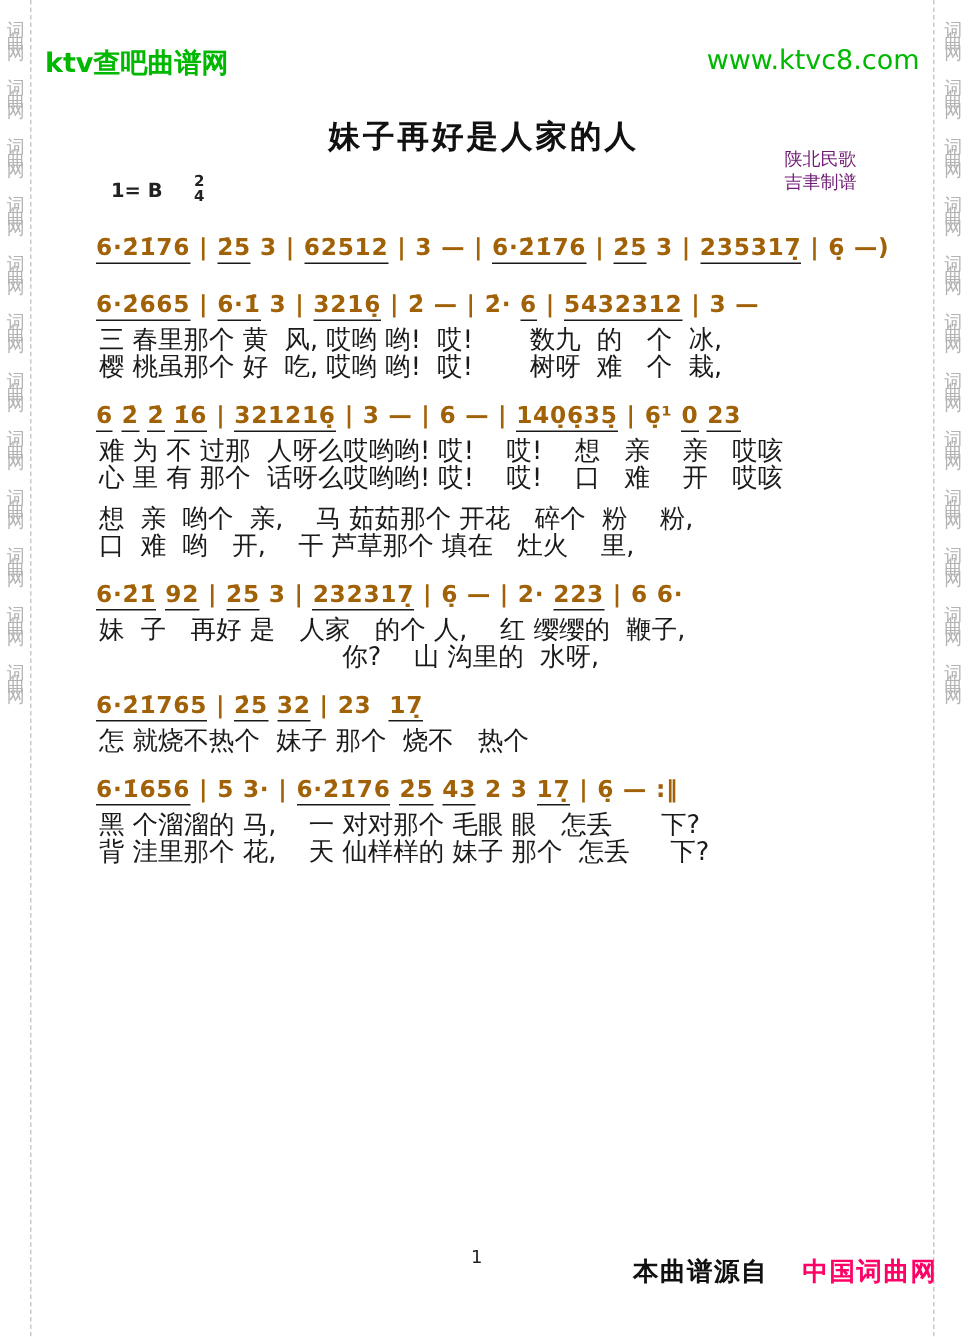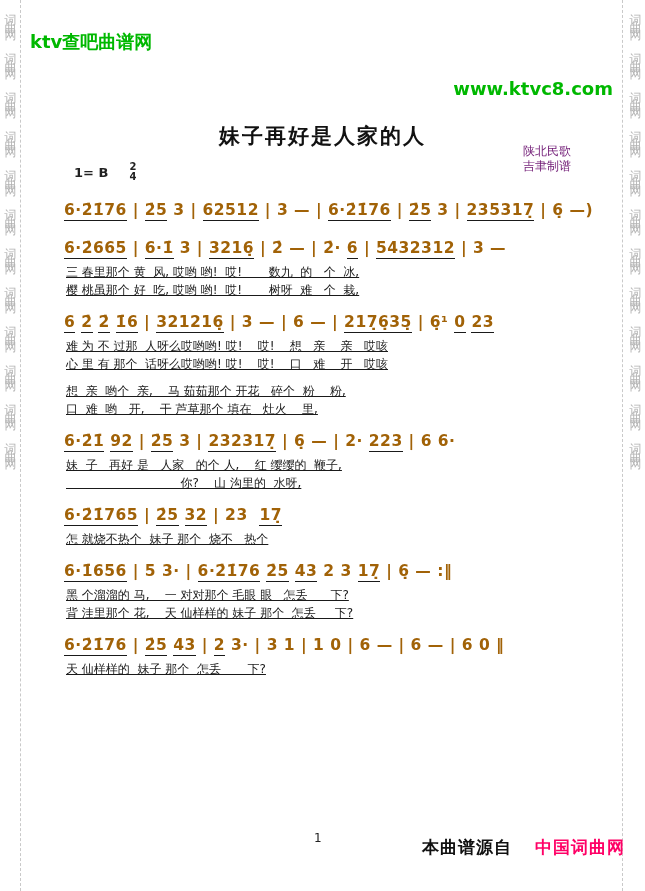--- a/index.html
+++ b/index.html
@@ -32,21 +32,21 @@
   .dash-line.left { left:20px; }
   .dash-line.right { right:22px; }
 
   .content { position:absolute; left:28px; right:28px; top:0; }
 
   .site-header {
     display:flex; justify-content:space-between;
     margin:30px 4px 0 2px;
     font-size:18px; font-weight:bold; color:#00b800;
   }
-  .site-header .url { font-weight:700;margin-top:48px; }
+  .site-header .url { font-weight:400; }
 
   .song-title {
     text-align:center; margin-top:23px;
     font-size:21px; font-weight:bold; color:#111;
     letter-spacing:2px;
   }
 
   .meta-row { position:relative; height:36px; }
   .key-sig {
     position:absolute; left:46px; top:12px;
@@ -61,22 +61,22 @@
   }
 
   .score { margin:10px 0 0 36px; }
   .system { margin-bottom:9px; }
   .notation {
     font-size:15.5px; font-weight:600; color:#a16207;
     letter-spacing:0.5px; white-space:pre; line-height:29px;
   }
   .notation .und { border-bottom:1.5px solid #1a1a1a; padding-bottom:1px; }
   .lyric {
-    font-size:12px; color:#1a1a1a; white-space:pre;
-    line-height:18px; margin-left:2px;text-decoration:underline;
+    font-size:17px; color:#1a1a1a; white-space:pre;
+    line-height:18px; margin-left:2px;
   }
 
   .page-num {
     position:absolute; left:314px; top:831px;
     font-size:12px; color:#222;
   }
   .source-line {
     position:absolute; right:20px; top:836px;
     font-size:17px; font-weight:bold; letter-spacing:1px;
   }
@@ -149,21 +149,21 @@
         <div class="notation"><span class="und">6·2̇1̇76</span><span> | </span><span class="und">2̇5</span><span> 3 | </span><span class="und">62512</span><span> | 3 — | </span><span class="und">6·2̇1̇76</span><span> | </span><span class="und">2̇5</span><span> 3 | </span><span class="und">235317̣</span><span> | 6̣ —)</span></div>
       </div>
 
       <div class="system">
         <div class="notation"><span class="und">6·2̇665</span><span> | </span><span class="und">6·1̇</span><span> 3 | </span><span class="und">3216̣</span><span> | 2̇ — | 2̇· </span><span class="und">6</span><span> | </span><span class="und">5432312</span><span> | 3 —</span></div>
         <div class="lyric">三 春里那个 黄  风, 哎哟 哟!  哎!       数九  的   个  冰,</div>
         <div class="lyric">樱 桃虽那个 好  吃, 哎哟 哟!  哎!       树呀  难   个  栽,</div>
       </div>
 
       <div class="system">
-        <div class="notation"><span class="und">6</span><span> </span><span class="und">2̇</span><span> </span><span class="und">2̇</span><span> </span><span class="und">1̇6</span><span> | </span><span class="und">321216̣</span><span> | 3 — | 6 — | </span><span class="und">217̣6̣35̣</span><span> | 6̣¹ </span><span class="und">0</span><span> </span><span class="und">23</span></div>
+        <div class="notation"><span class="und">6</span><span> </span><span class="und">2̇</span><span> </span><span class="und">2̇</span><span> </span><span class="und">1̇6</span><span> | </span><span class="und">321216̣</span><span> | 3 — | 6 — | </span><span class="und">140̣6̣35̣</span><span> | 6̣¹ </span><span class="und">0</span><span> </span><span class="und">23</span></div>
         <div class="lyric">难 为 不 过那  人呀么哎哟哟! 哎!    哎!    想   亲    亲   哎咳</div>
         <div class="lyric">心 里 有 那个  话呀么哎哟哟! 哎!    哎!    口   难    开   哎咳</div>
       </div>
 
       <div class="system">
         <div class="lyric">想  亲  哟个  亲,    马 茹茹那个 开花   碎个  粉    粉,</div>
         <div class="lyric">口  难  哟   开,    干 芦草那个 填在   灶火    里,</div>
       </div>
 
       <div class="system">
@@ -176,24 +176,20 @@
         <div class="notation"><span class="und">6·2̇1̇765</span><span> | </span><span class="und">2̇5</span><span> </span><span class="und">32</span><span> | 23  </span><span class="und">17̣</span></div>
         <div class="lyric">怎 就烧不热个  妹子 那个  烧不   热个</div>
       </div>
 
       <div class="system">
         <div class="notation"><span class="und">6·1̇656</span><span> | 5 3· | </span><span class="und">6·2̇1̇76</span><span> </span><span class="und">2̇5</span><span> </span><span class="und">43</span><span> 2 3 </span><span class="und">17̣</span><span> | 6̣ — :‖</span></div>
         <div class="lyric">黑 个溜溜的 马,    一 对对那个 毛眼 眼   怎丢      下?</div>
         <div class="lyric">背 洼里那个 花,    天 仙样样的 妹子 那个  怎丢     下?</div>
       </div>
 
-      <div class="system">
-        <div class="notation"><span class="und">6·2̇1̇76</span><span> | </span><span class="und">2̇5</span><span> </span><span class="und">43</span><span> | </span><span class="und">2</span><span> 3· | 3 1 | 1 0 | 6 — | 6 — | 6 0 ‖</span></div>
-        <div class="lyric">天 仙样样的  妹子 那个  怎丢       下?</div>
-      </div>
 
     </div>
   </div>
 
   <div class="page-num">1</div>
 
   <div class="source-line">
     <span class="prefix">本曲谱源自</span>
     <span class="brand">中国词曲网</span>
   </div>

